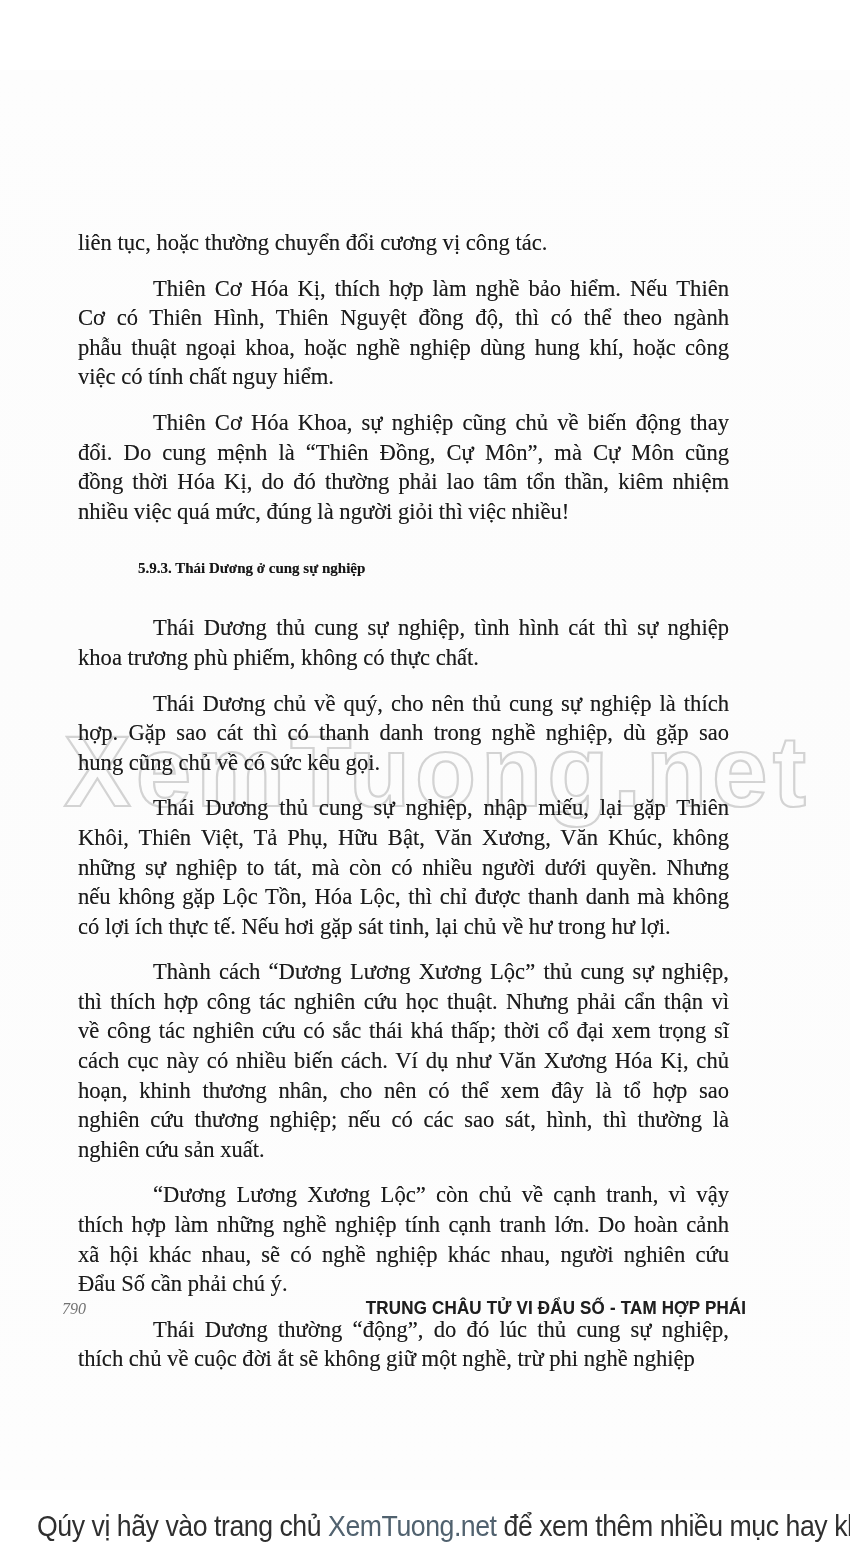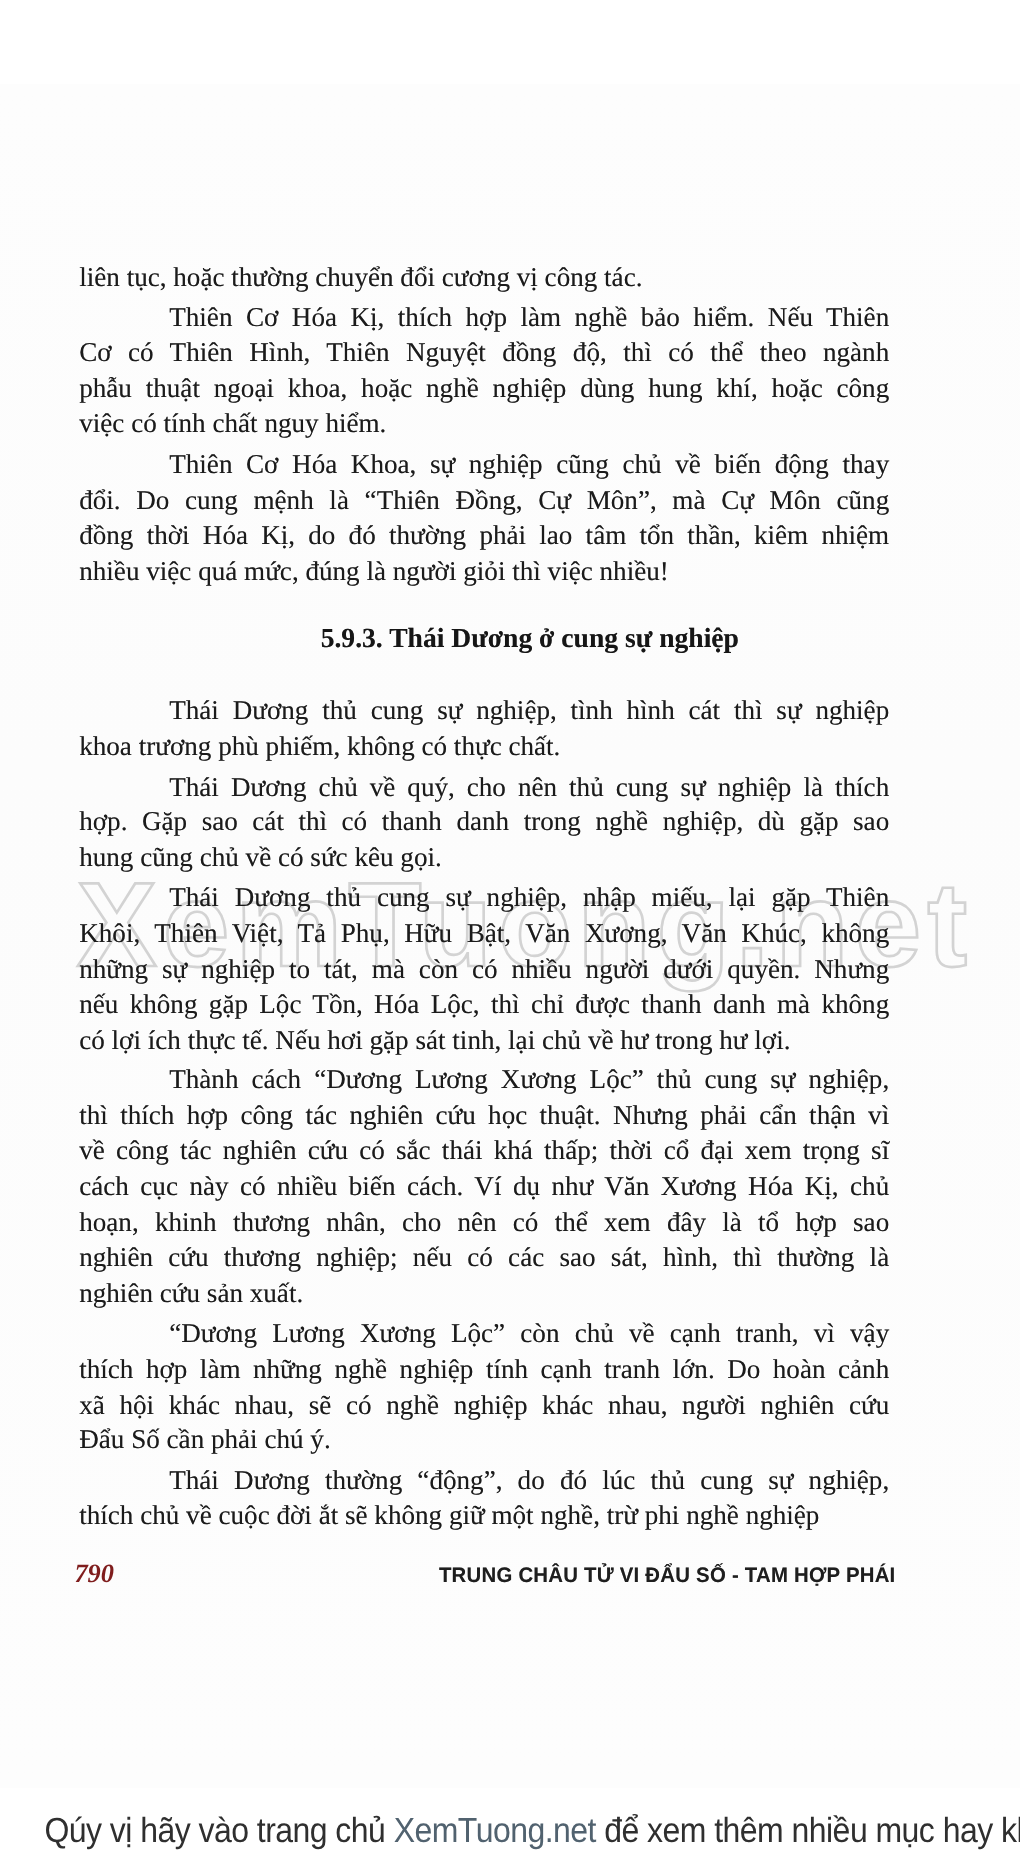--- a/index.html
+++ b/index.html
@@ -44,56 +44,56 @@
     position: absolute;
     left: 62px;
     top: 212px;
     width: 683px;
     z-index: 2;
     font-size: 22.6px;
     line-height: 29.6px;
     color: #1b1b1b;
     text-shadow: 0 0 0.5px rgba(20,20,20,0.45);
   }
-  .para { margin: 4px; padding: 0; }
+  .para { margin: 16px; padding: 0; }
   .line {
     text-align: justify;
     text-align-last: justify;
   }
   .line.last {
     text-align-last: auto;
   }
   .line.indent {
     text-indent: 75px;
   }
   .headline {
     margin: 27px 0 30px 0;
     padding-left: 76px;
-    font-size: 23px;
+    font-size: 15px;
     font-weight: bold;
     line-height: 30px;
-    text-align: center;
+    text-align: left;
     color: #161616;
   }
   .footer-row {
     position: absolute;
     left: 62px;
     top: 1298px;
     width: 684px;
     display: flex;
     justify-content: space-between;
     align-items: baseline;
     z-index: 2;
   }
   .page-num {
     font-family: "Liberation Serif", serif;
     font-style: italic;
-    font-weight: bold;
-    font-size: 22px;
-    color: #7f1d1d;
+    font-weight: normal;
+    font-size: 16px;
+    color: #737373;
   }
   .running-title {
     font-family: "Liberation Sans", sans-serif;
     font-weight: bold;
     font-size: 17.5px;
     letter-spacing: 0.2px;
     color: #1e1e1e;
     transform: scaleX(0.97);
     transform-origin: right center;
     text-shadow: 0 0 0.5px rgba(20,20,20,0.4);

